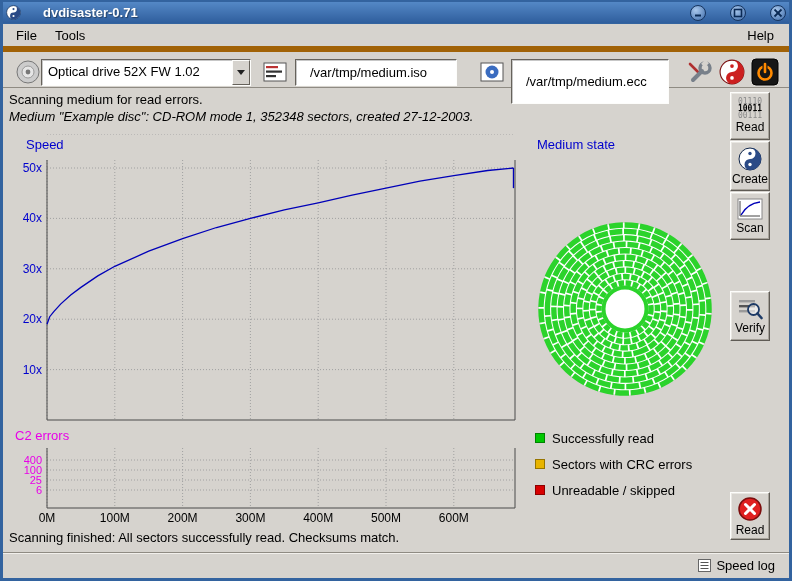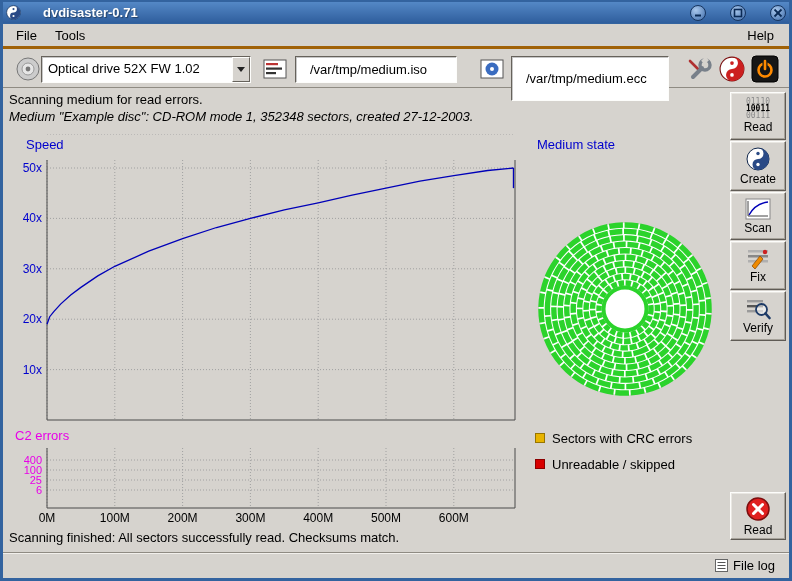--- a/index.html
+++ b/index.html
@@ -19,21 +19,21 @@
   
   .client { position:absolute; left:3px; top:24px; right:3px; bottom:3px; background:#d6d3ce; }
 
   
   .menubar { position:absolute; left:0; top:0; right:0; height:22px; display:flex; align-items:center; padding-left:4px; font-size:13px; color:#000; }
   .menu-item { padding:2px 9px; }
   .menu-right { margin-left:auto; margin-right:6px; }
 
   
   .toolbar { position:absolute; left:0; top:22px; right:0; height:42px;
-    border-top:3px solid #a16207; border-bottom:1px solid #8f8b83; }
+    border-top:6px solid #a16207; border-bottom:1px solid #8f8b83; }
   .tb-abs { position:absolute; }
   .entry { background:#fff; font-size:13px; color:#000; padding:0 14px;
     border-top:1px solid #66625b; border-left:1px solid #66625b;
     border-bottom:1px solid #fdfdfb; border-right:1px solid #fdfdfb;
     box-shadow:inset 1px 1px 0 rgba(0,0,0,.22); outline:none;
     font-family:"Liberation Sans",sans-serif; }
   .combo { display:flex; align-items:stretch; background:#fff;
     border-top:1px solid #66625b; border-left:1px solid #66625b;
     border-bottom:1px solid #fdfdfb; border-right:1px solid #fdfdfb;
     box-shadow:inset 1px 1px 0 rgba(0,0,0,.22); }
@@ -61,21 +61,21 @@
   .ct { font-family:"Liberation Sans",sans-serif; font-size:11px; fill:#e800e8; }
 
   .disc { position:absolute; left:533px; top:196px; }
 
   
   .legend { position:absolute; left:532px; top:401px; }
   .legend-item { display:flex; align-items:center; height:26px; font-size:13px; color:#000; }
   .legend-swatch { width:10px; height:10px; margin-right:7px; border:1px solid rgba(0,0,0,.35); }
 
   
-  .tool-btn { position:absolute; left:727px; width:56px; height:48px;
+  .tool-btn { position:absolute; left:727px; width:40px; height:48px;
     background:#d6d3ce; display:flex; flex-direction:column; align-items:center; justify-content:center;
     border-top:1px solid #fdfdfb; border-left:1px solid #fdfdfb;
     border-bottom:1px solid #5f5b55; border-right:1px solid #5f5b55;
     box-shadow:inset -1px -1px 0 #a7a39b, inset 1px 1px 0 #e9e7e2; }
   .tool-btn .lbl { font-size:12px; color:#000; margin-top:1px; }
   .binary-rows { font-family:"DejaVu Sans Mono",monospace; font-size:8px; line-height:7px; color:#8a8a8a; text-align:center; }
   .binary-rows .mid { color:#000; font-weight:bold; }
 
   
   .footer-status { position:absolute; left:6px; top:506px; font-size:13px; color:#000; }
@@ -238,20 +238,24 @@
         <circle cx="89" cy="89" r="64.7" fill="none" stroke="#2bd32b" stroke-width="5.4" stroke-dasharray="10.9 1.7" transform="rotate(138 89 89)"></circle>
         <circle cx="89" cy="89" r="71.15" fill="none" stroke="#2bd32b" stroke-width="5.4" stroke-dasharray="11.8 1.7" transform="rotate(161 89 89)"></circle>
         <circle cx="89" cy="89" r="77.6" fill="none" stroke="#2bd32b" stroke-width="5.4" stroke-dasharray="12.7 1.7" transform="rotate(184 89 89)"></circle>
         <circle cx="89" cy="89" r="84.05000000000001" fill="none" stroke="#2bd32b" stroke-width="5.4" stroke-dasharray="13.6 1.7" transform="rotate(207 89 89)"></circle>
         <circle cx="89" cy="89" r="21.5" fill="none" stroke="#2bd32b" stroke-width="4"></circle>
         <circle cx="89" cy="89" r="15" fill="#ffffff"></circle>
       </svg>
 
     <div class="legend">
       <div class="legend-item">
+        <span class="legend-swatch" style="background: rgb(0, 200, 0);"></span>
+        <span>Successfully read</span>
+      </div>
+      <div class="legend-item">
         <span class="legend-swatch" style="background: rgb(232, 180, 0);"></span>
         <span>Sectors with CRC errors</span>
       </div>
       <div class="legend-item">
         <span class="legend-swatch" style="background: rgb(216, 0, 0);"></span>
         <span>Unreadable / skipped</span>
       </div>
     </div>
 
     <div class="tool-btn" style="top:68px">
@@ -276,30 +280,20 @@
     <div class="tool-btn" style="top:168px">
       <svg width="26" height="22" viewBox="0 0 26 22">
         <rect x="1" y="1" width="24" height="20" fill="#ffffff" stroke="#888888"></rect>
         <path d="M4 17 C 9 8, 15 5, 23 4" stroke="#0000b8" fill="none" stroke-width="1.5"></path>
         <line x1="3" y1="18" x2="23" y2="18" stroke="#444444"></line>
         <line x1="3" y1="18" x2="3" y2="3" stroke="#444444"></line>
       </svg>
       <span class="lbl">Scan</span>
     </div>
 
-    <div class="tool-btn" style="top:217px;height:49px">
-      <svg width="26" height="22" viewBox="0 0 26 22">
-        <rect x="3" y="3" width="20" height="2.5" fill="#b0b0b0"></rect>
-        <rect x="3" y="8" width="20" height="2.5" fill="#888888"></rect>
-        <rect x="3" y="13" width="20" height="2.5" fill="#b0b0b0"></rect>
-        <path d="M7 19 L 15 9 L 18 12 L 10 22 z" fill="#ef8a00" stroke="#90500a" stroke-width="0.8"></path>
-        <circle cx="20" cy="5" r="2.2" fill="#cc2020"></circle>
-      </svg>
-      <span class="lbl">Fix</span>
-    </div>
 
     <div class="tool-btn" style="top:267px;height:50px">
       <svg width="26" height="23" viewBox="0 0 26 23">
         <rect x="2" y="3" width="16" height="2.4" fill="#9a9a9a"></rect>
         <rect x="2" y="8" width="16" height="2.4" fill="#555555"></rect>
         <rect x="2" y="13" width="16" height="2.4" fill="#9a9a9a"></rect>
         <circle cx="16.5" cy="12.5" r="5.5" fill="rgba(255,255,255,0.55)" stroke="#1d3a66" stroke-width="1.8"></circle>
         <line x1="20.5" y1="16.5" x2="24.5" y2="21" stroke="#1d3a66" stroke-width="2.6" stroke-linecap="round"></line>
       </svg>
       <span class="lbl">Verify</span>
@@ -317,18 +311,18 @@
     <div class="footer-status">Scanning finished: All sectors successfully read. Checksums match.</div>
 
     <div class="bottombar">
       <span class="viewlog">
         <svg width="13" height="13" viewBox="0 0 13 13">
           <rect x="0.5" y="0.5" width="12" height="12" fill="#ffffff" stroke="#666666"></rect>
           <line x1="2.5" y1="3.5" x2="10.5" y2="3.5" stroke="#555555"></line>
           <line x1="2.5" y1="6.5" x2="10.5" y2="6.5" stroke="#555555"></line>
           <line x1="2.5" y1="9.5" x2="10.5" y2="9.5" stroke="#555555"></line>
         </svg>
-        <span>File log</span>
+        <span>Speed log</span>
       </span>
     </div>
 
   </div>
 </div>
 
 </body></html>

